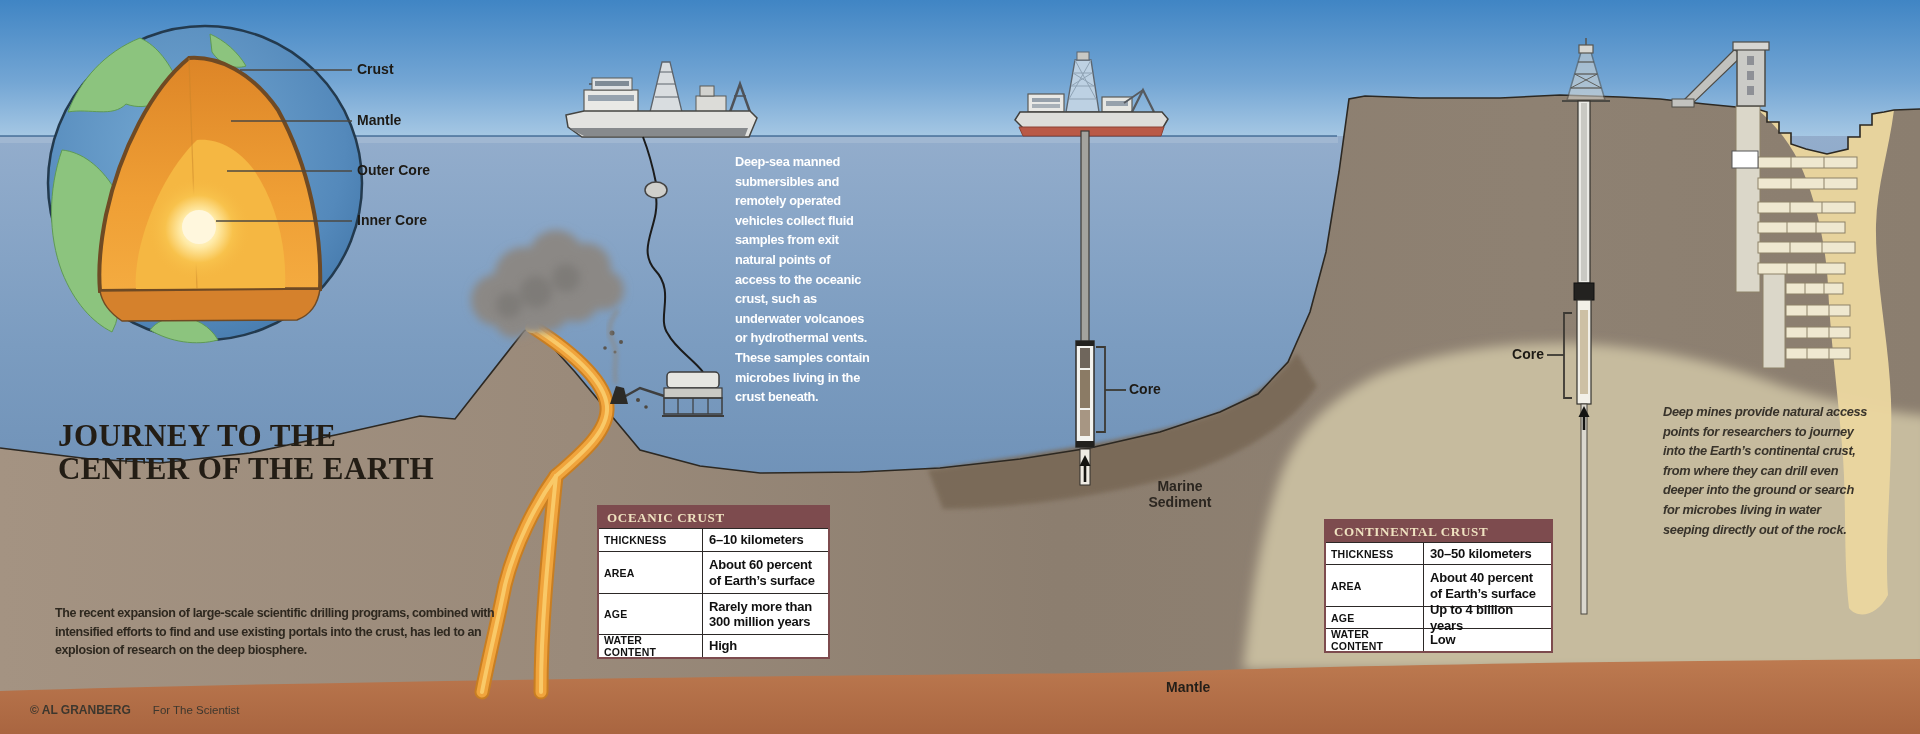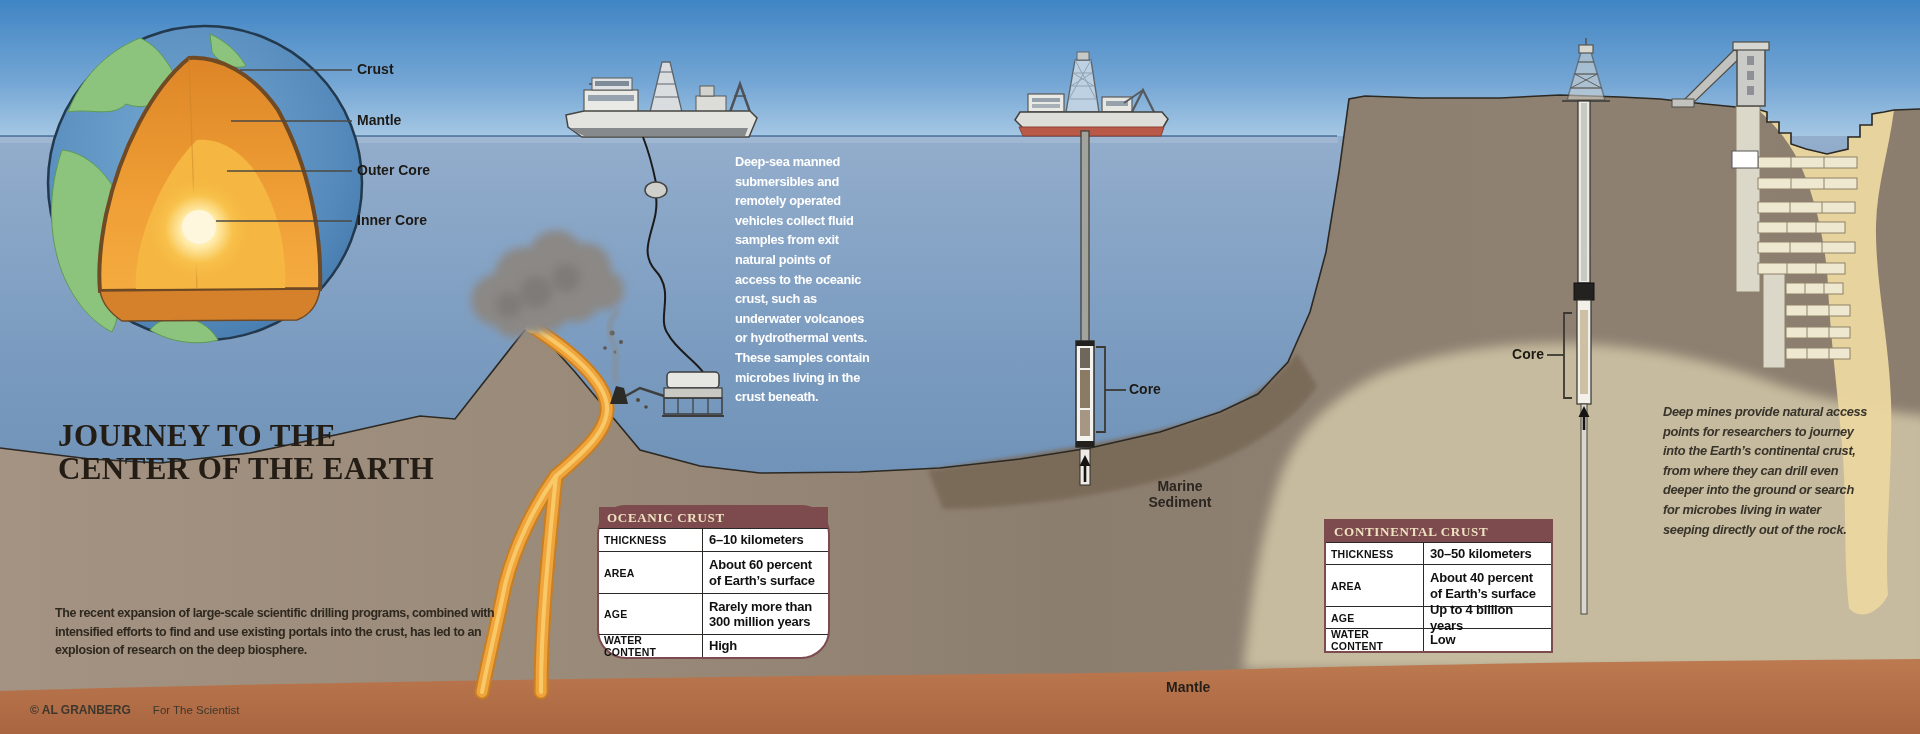--- a/index.html
+++ b/index.html
@@ -14,21 +14,21 @@
   .intro{position:absolute;left:55px;top:604px;width:460px;font:700 12.5px/18.5px "Liberation Sans",sans-serif;letter-spacing:-0.4px;color:#2e281f;}
   .credit{position:absolute;left:30px;top:703px;display:flex;gap:22px;align-items:baseline;color:#3d372e;justify-content:center;}
   .credit .c1{font:700 12px "Liberation Sans",sans-serif;}
   .credit .c2{font:400 11.5px "Liberation Sans",sans-serif;}
   .tbl{position:absolute;background:#ffffff;border:2.5px solid #7d4b4e;box-sizing:border-box;}
   .tbl .hdr{background:#7d4b4e;color:#efe2c0;font:700 13px/21px "Liberation Serif",serif;letter-spacing:.7px;padding-left:8px;border-bottom:1.5px solid #2c2826;}
   .tbl .row{display:flex;border-bottom:1.5px solid #2c2826;box-sizing:border-box;}
   .tbl .row:last-child{border-bottom:none;}
   .tbl .lc{border-right:1.5px solid #2c2826;font:700 10.5px "Liberation Sans",sans-serif;letter-spacing:.2px;color:#111;display:flex;align-items:center;padding:2px 5px;box-sizing:border-box;}
   .tbl .vc{flex:1;font:700 13px/15.5px "Liberation Sans",sans-serif;letter-spacing:-0.2px;color:#101010;display:flex;align-items:center;padding:10px 6px;box-sizing:border-box;}
-  .tbl.oceanic{left:597px;top:505px;width:233px;border-radius:29px;}
+  .tbl.oceanic{left:597px;top:505px;width:233px;}
   .tbl.oceanic .lc{width:104px;}
   .tbl.continental{left:1296px;top:519px;width:229px;margin-left:28px;}
   .tbl.continental .lc{width:98px;}
   .marine{position:absolute;left:1124px;top:443px;width:112px;text-align:center;font:700 14px/15.5px "Liberation Sans",sans-serif;color:#2b2620;margin-top:36px;}
 </style>
 </head>
 <body>
 
 <div class="stage">
 

